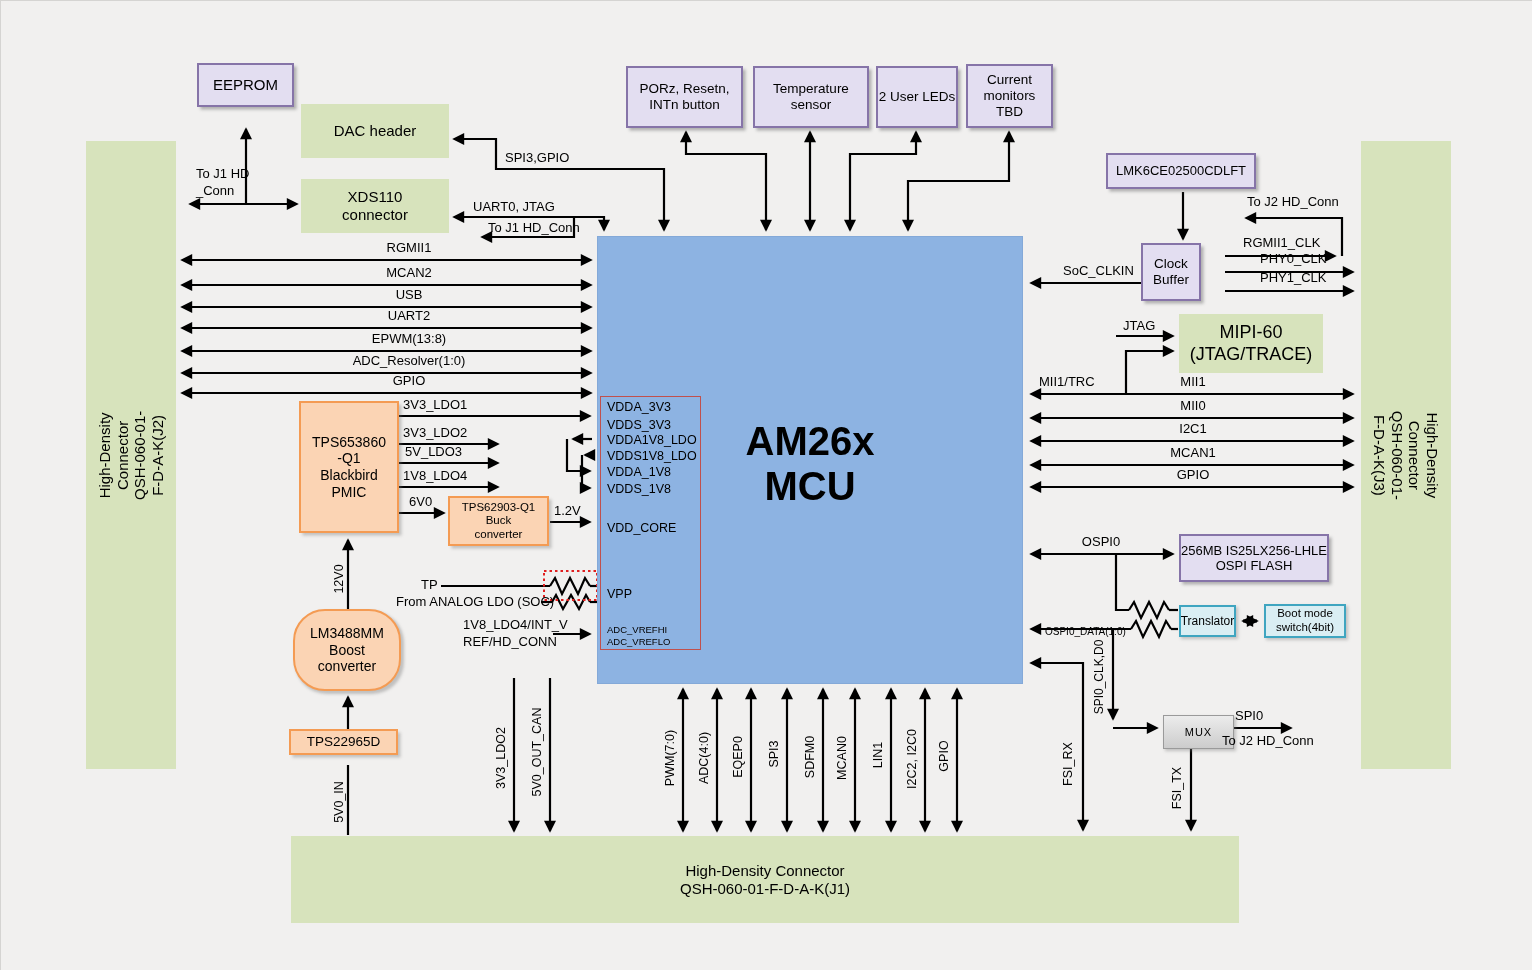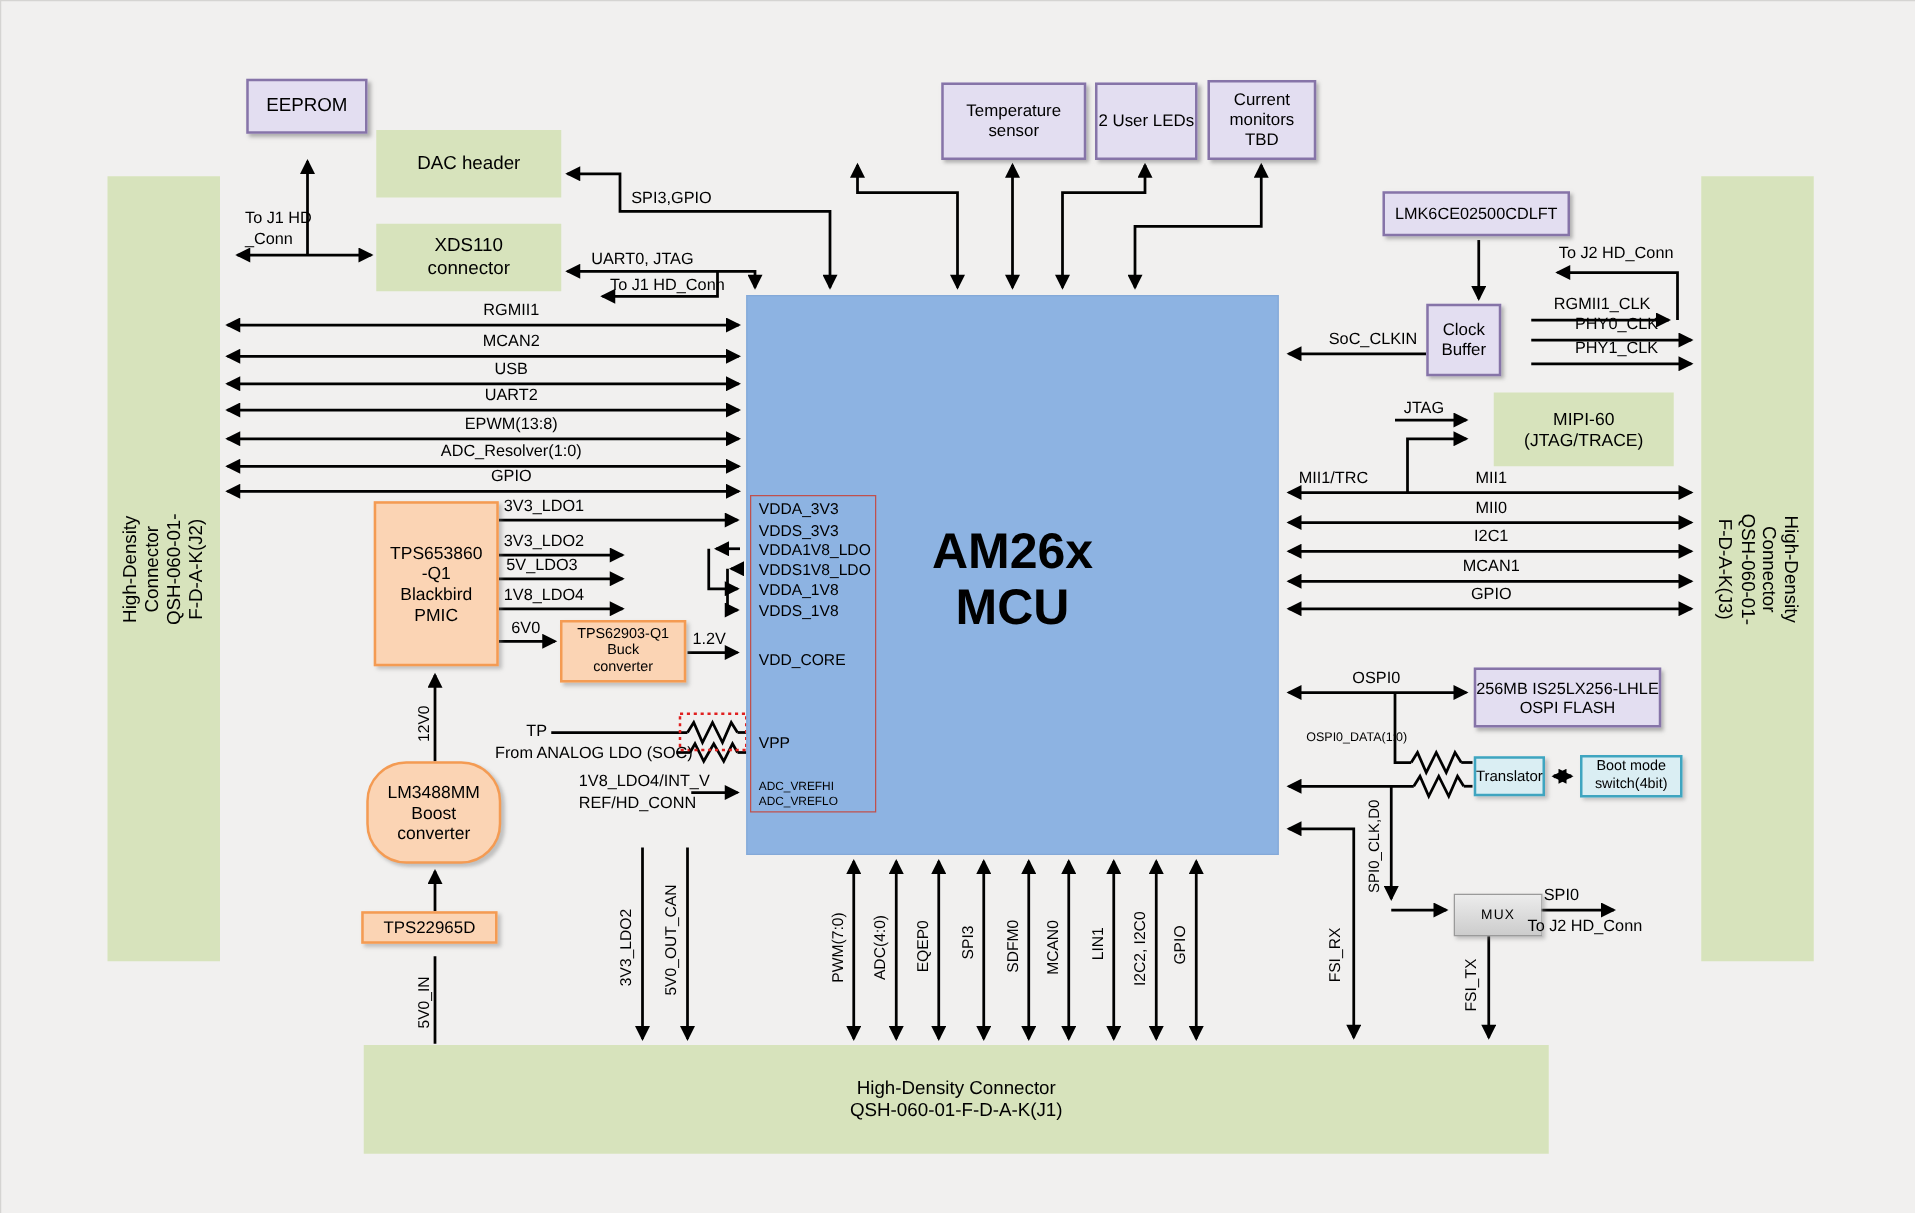--- a/index.html
+++ b/index.html
@@ -14,21 +14,21 @@
   .cyan{background:#daeef3;border:2px solid #3fa5c0;box-shadow:2px 2px 3px rgba(120,120,120,.4);}
   .gray{background:linear-gradient(#ececec,#cccccc);border:1px solid #9a9a9a;box-shadow:2px 2px 3px rgba(120,120,120,.4);letter-spacing:1px;}
   .mcu{background:#8db3e2;border:1px solid #84a9d8;}
   .pinbox{position:absolute;border:1.4px solid #c0504d;box-sizing:border-box;}
   .pin{position:absolute;left:6px;font-size:12.5px;white-space:nowrap;}
   .pin.small{font-size:9.5px;}
   .mcu-title{position:absolute;left:0;right:0;top:182px;text-align:center;font-size:40px;font-weight:bold;
              line-height:1.12;white-space:pre-line;}
   .lbl{position:absolute;font-size:13px;white-space:pre-line;line-height:1.3;}
   .c{transform:translateX(-50%);}
-  .sm{font-size:10px;}
+  .sm{font-size:10px;margin-top:41px;}
   .vlbl{position:absolute;font-size:12.5px;white-space:nowrap;transform:translate(-50%,-50%) rotate(-90deg);}
   .rot-l{transform:rotate(-90deg);white-space:pre-line;text-align:center;font-size:15px;}
   .rot-r{transform:rotate(90deg);white-space:pre-line;text-align:center;font-size:15px;}
 </style>
 </head>
 <body>
 
 <div class="canvas">
 
   <svg class="wires" width="1532" height="970" viewBox="0 0 1532 970">
@@ -153,29 +153,31 @@
     <div class="pin" style="top:124px;">VDD_CORE</div>
     <div class="pin" style="top:190px;">VPP</div>
     <div class="pin small" style="top:227px;">ADC_VREFHI</div>
     <div class="pin small" style="top:239px;">ADC_VREFLO</div>
   </div>
 
   <div class="box purple" style="left:196px;top:62px;width:97px;height:44px;font-size:15px;"><span>EEPROM</span></div>
   <div class="box green" style="left:300px;top:103px;width:148px;height:54px;font-size:15px;"><span>DAC header</span></div>
   <div class="box green" style="left:300px;top:178px;width:148px;height:54px;font-size:15px;"><span>XDS110
 connector</span></div>
+  <div class="box purple" style="left:625px;top:65px;width:117px;height:62px;font-size:13.5px;"><span>PORz, Resetn,
+INTn button</span></div>
   <div class="box purple" style="left:752px;top:65px;width:116px;height:62px;font-size:13.5px;"><span>Temperature
 sensor</span></div>
   <div class="box purple" style="left:875px;top:65px;width:82px;height:62px;font-size:13.5px;"><span>2 User LEDs</span></div>
   <div class="box purple" style="left:965px;top:63px;width:87px;height:64px;font-size:13.5px;"><span>Current
 monitors
 TBD</span></div>
   <div class="box purple" style="left:1105px;top:152px;width:150px;height:36px;font-size:13px;"><span>LMK6CE02500CDLFT</span></div>
   <div class="box purple" style="left:1140px;top:242px;width:60px;height:58px;font-size:13.5px;"><span>Clock Buffer</span></div>
-  <div class="box green" style="left:1178px;top:313px;width:144px;height:59px;font-size:14px;margin-left:16px;"><span>MIPI-60
+  <div class="box green" style="left:1178px;top:313px;width:144px;height:59px;font-size:18px;"><span>MIPI-60
 (JTAG/TRACE)</span></div>
   <div class="box purple" style="left:1178px;top:533px;width:150px;height:48px;font-size:13px;"><span>256MB IS25LX256-LHLE
 OSPI FLASH</span></div>
   <div class="box cyan" style="left:1178px;top:604px;width:57px;height:32px;font-size:12px;"><span>Translator</span></div>
   <div class="box cyan" style="left:1263px;top:603px;width:82px;height:34px;font-size:11.5px;"><span>Boot mode
 switch(4bit)</span></div>
   <div class="box gray" style="left:1162px;top:714px;width:71px;height:34px;font-size:11px;"><span>MUX</span></div>
   <div class="box orange" style="left:298px;top:400px;width:100px;height:132px;font-size:14px;"><span>TPS653860
 -Q1
 Blackbird

